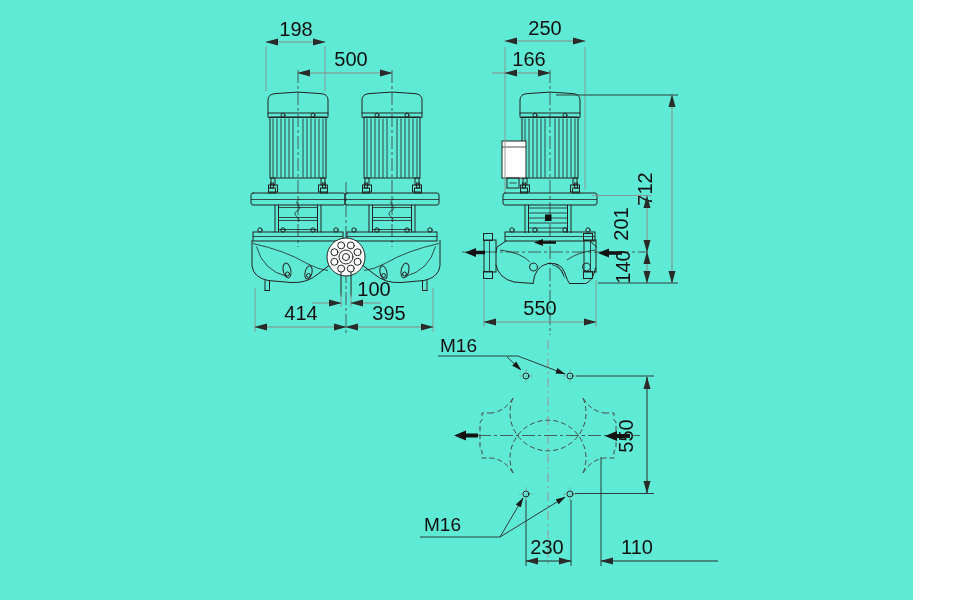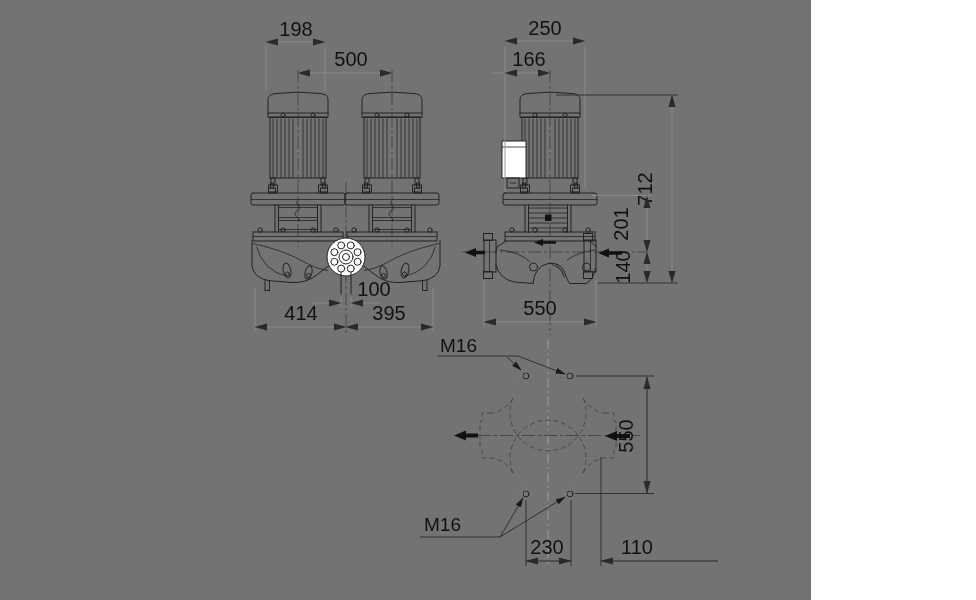--- a/index.html
+++ b/index.html
@@ -1,16 +1,16 @@
 <!DOCTYPE html>
 <html><head>
 <meta charset="utf-8">
 <style>
   html,body{margin:0;padding:0;background:#ffffff;}
-  .stage{width:811px;height:600px;position:relative;background:#737373;overflow:hidden;}
+  .stage{width:913px;height:600px;position:relative;background:#5eead4;overflow:hidden;}
   svg{display:block}
   .ln{stroke:#232323;stroke-width:1;fill:none;stroke-linecap:round;}
   .lnf{stroke:#232323;stroke-width:1;fill:#ffffff;}
   .lnt{stroke:#232323;stroke-width:.8;fill:none;}
   .dash{stroke:#4a4a4a;stroke-width:1;fill:none;stroke-dasharray:5 3;}
   .cl{stroke:#3c3c3c;stroke-width:.8;fill:none;stroke-dasharray:13 3 3 3;}
   .clg{stroke:#9a9a9a;stroke-width:1.1;fill:none;stroke-dasharray:9 4 2 4;}
   .dim{stroke:#8a8a8a;stroke-width:1;fill:none;}
   .dimb{stroke:#2a2a2a;stroke-width:1;fill:none;}
   .ext{stroke:#8f8f8f;stroke-width:.9;fill:none;}

